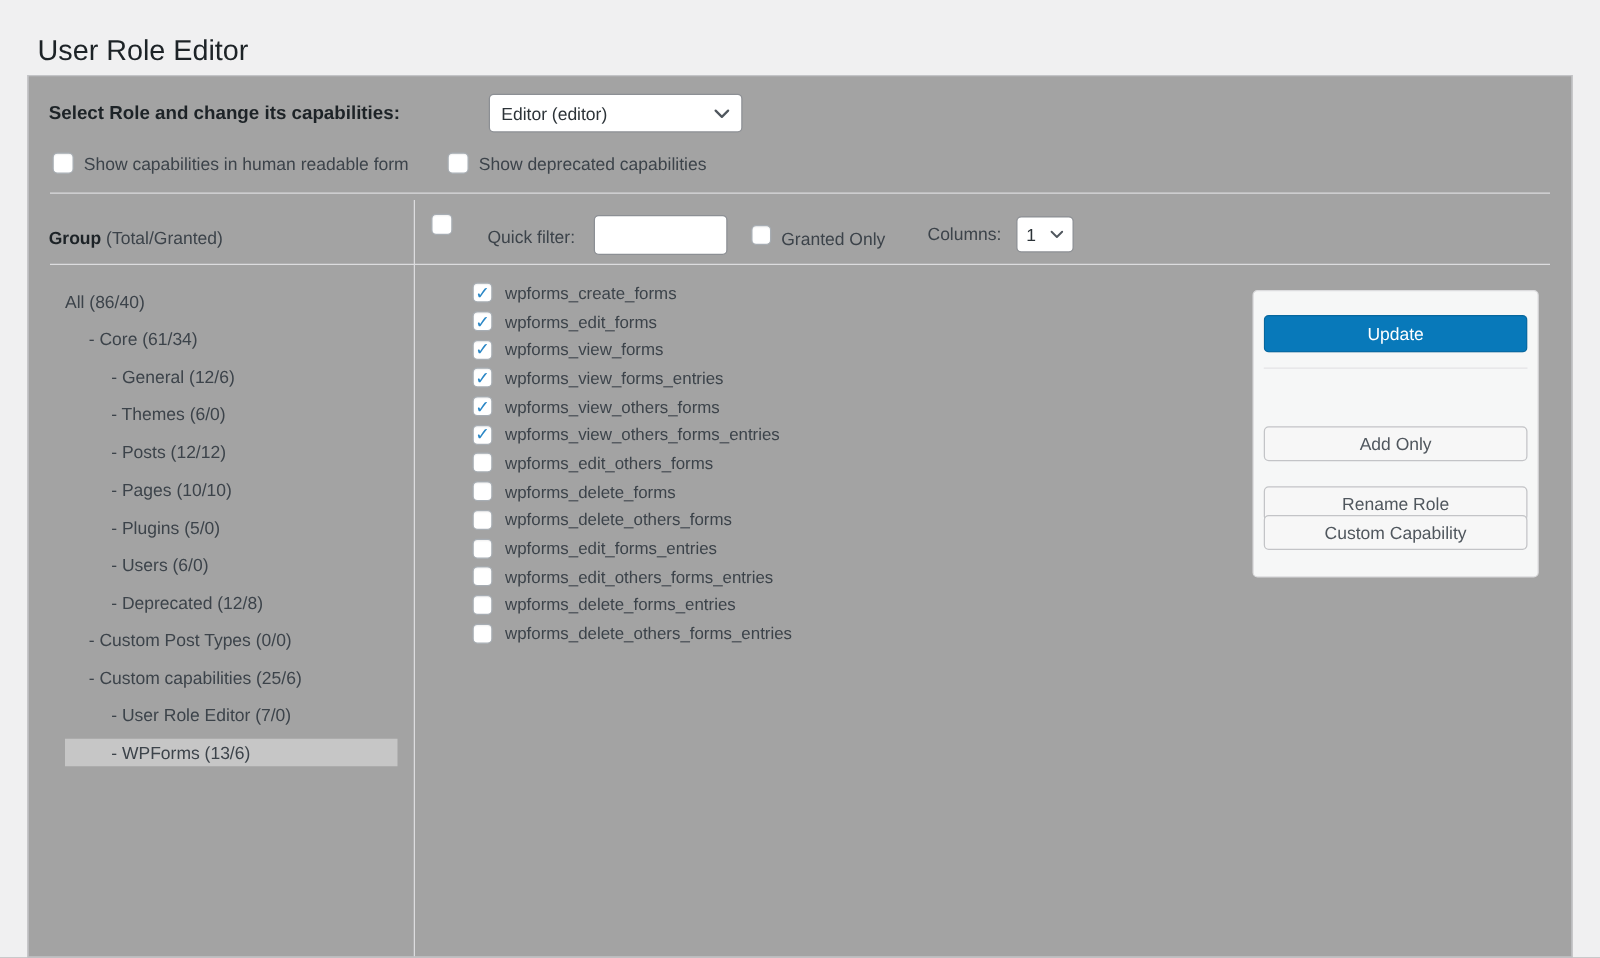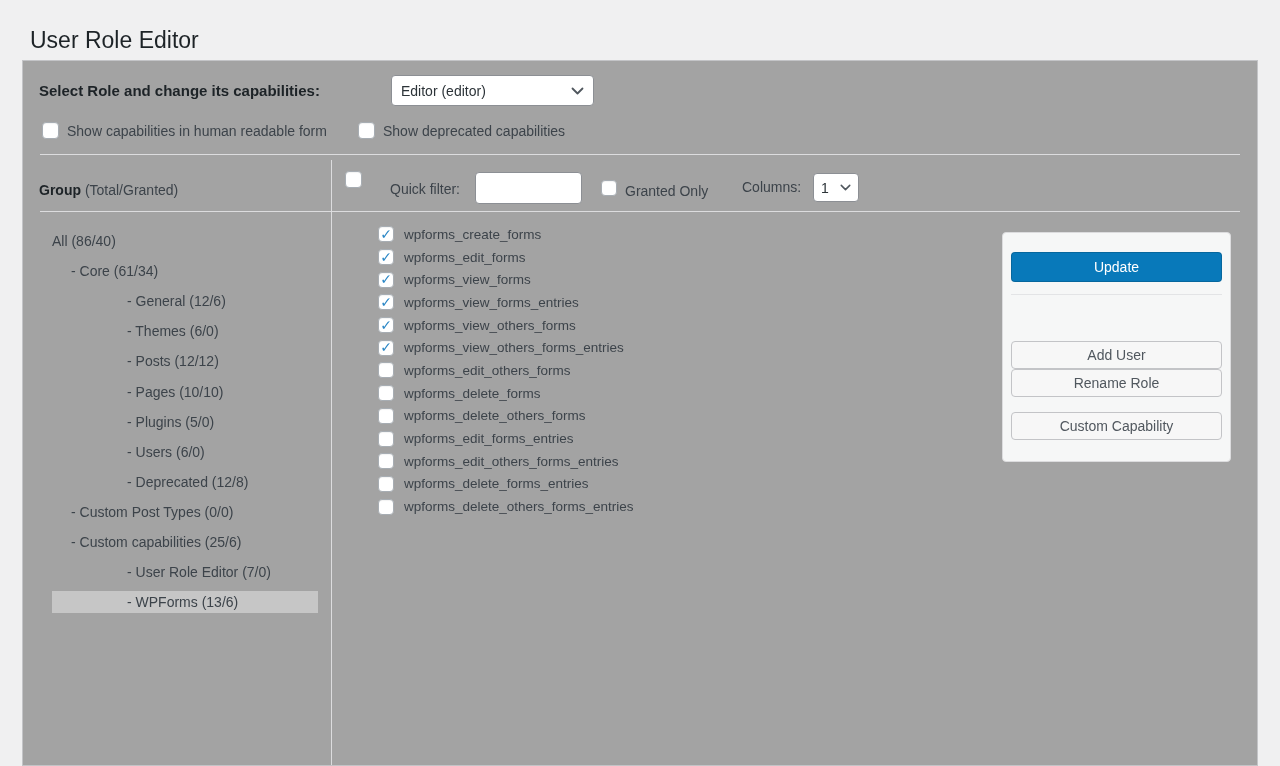--- a/index.html
+++ b/index.html
@@ -60,21 +60,21 @@
     font-family:inherit;
   }
   
   .tree{position:absolute;left:0;top:165px;width:308px;}
   .tree-row{
     position:relative;height:30.1px;display:flex;align-items:center;
     font-size:14px;color:#3c434a;cursor:pointer;
   }
   .tree-row.lvl0{padding-left:29px;}
   .tree-row.lvl1{padding-left:48px;}
-  .tree-row.lvl2{padding-left:104px;}
+  .tree-row.lvl2{padding-left:66px;}
   .tree-row.selected::before{
     content:"";position:absolute;left:29px;right:13px;top:4px;bottom:4px;
     background:var(--selected_bg);
   }
   .tree-row span{position:relative;}
   
   .caps{position:absolute;left:322px;top:162px;}
   .cap-row{position:relative;height:22.7px;display:flex;align-items:center;margin-left:33px;}
   .cap-row .cb{position:relative;flex:0 0 auto;width:16px;height:16px;}
   .cap-label{margin-left:10px;font-size:13.5px;color:#3c434a;}
@@ -90,21 +90,21 @@
   .btn-primary{
     top:19px;height:30px;background:var(--accent);
     border:1px solid rgba(0,0,0,.15);color:#fff;
   }
   .panel-divider{position:absolute;left:8px;right:8px;top:61px;height:1px;background:#e3e4e6;}
   .btn-secondary{
     height:28px;background:#f7f7f7;border:1px solid #c3c4c7;color:#50575e;
   }
   .btn-secondary:nth-of-type(1){top:73px;}
   .btn-secondary:nth-of-type(2){top:108px;}
-  .btn-secondary:nth-of-type(3){top:136px;}
+  .btn-secondary:nth-of-type(3){top:156px;}
   .btn-secondary:nth-of-type(4){top:179px;}
 </style>
 </head>
 <body>
 
 <h1 class="page-title">User Role Editor</h1>
 
 <div class="box">
 
   <div class="role-label">Select Role and change its capabilities:</div>
@@ -235,18 +235,18 @@
       </div>
     <div class="cap-row">
         <span class="cb"></span>
         <span class="cap-label">wpforms_delete_others_forms_entries</span>
       </div>
   </div>
 
   <div class="panel-actions">
     <button class="btn btn-primary">Update</button>
     <div class="panel-divider"></div>
-    <button class="btn btn-secondary">Add User</button>
+    <button class="btn btn-secondary">Add Only</button>
     <button class="btn btn-secondary">Rename Role</button>
     <button class="btn btn-secondary">Custom Capability</button>
   </div>
 
 </div>
 
 </body></html>

